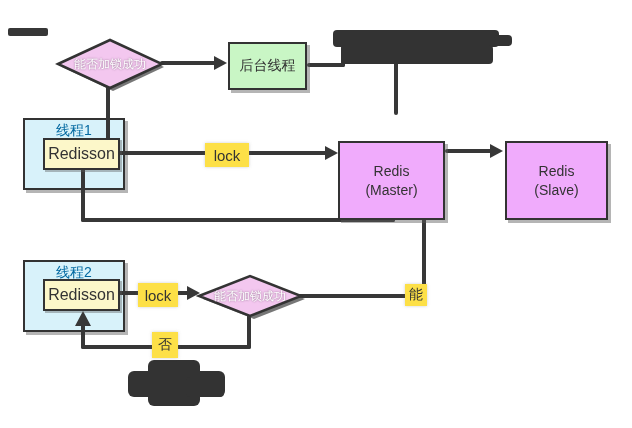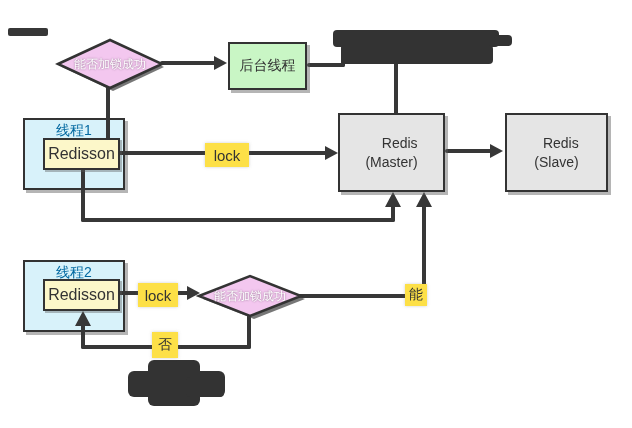--- a/index.html
+++ b/index.html
@@ -15,21 +15,21 @@
   .arrow.up{border-left:8px solid transparent;border-right:8px solid transparent;border-bottom:15px solid #373737;}
 
   
   .node{position:absolute;border:2.5px solid #333;box-sizing:border-box;
         box-shadow:3px 3px 0 rgba(90,90,90,.45);display:flex;align-items:center;justify-content:center;
         color:#333;}
   .thread-box{background:#d8f2fa;justify-content:flex-start;align-items:flex-start;}
   .thread-label{width:100%;text-align:center;font-size:14px;padding-top:2px;color:#0369a1;}
   .redisson-box{background:#fcf7c9;font-size:16px;border-width:2px;box-shadow:2px 2px 0 rgba(90,90,90,.4);}
   .green-box{background:#c9f6c5;font-size:14px;}
-  .redis-box{background:#e5e5e5;font-size:14px;text-align:right;white-space:pre-line;line-height:1.35;}
+  .redis-box{background:#f0abfc;font-size:14px;text-align:center;white-space:pre-line;line-height:1.35;margin-top:28px;}
 
   
   .diamond{position:absolute;}
   .diamond svg{position:absolute;left:0;top:0;overflow:visible;}
   .diamond .dlabel{position:absolute;left:0;top:0;width:100%;height:100%;
         display:flex;align-items:center;justify-content:center;
         color:#fff;font-size:12px;text-shadow:0 0 2px rgba(60,40,60,.6);white-space:nowrap;}
 
   
   .elabel{position:absolute;background:#fde047;color:#333;display:flex;align-items:center;justify-content:center;

